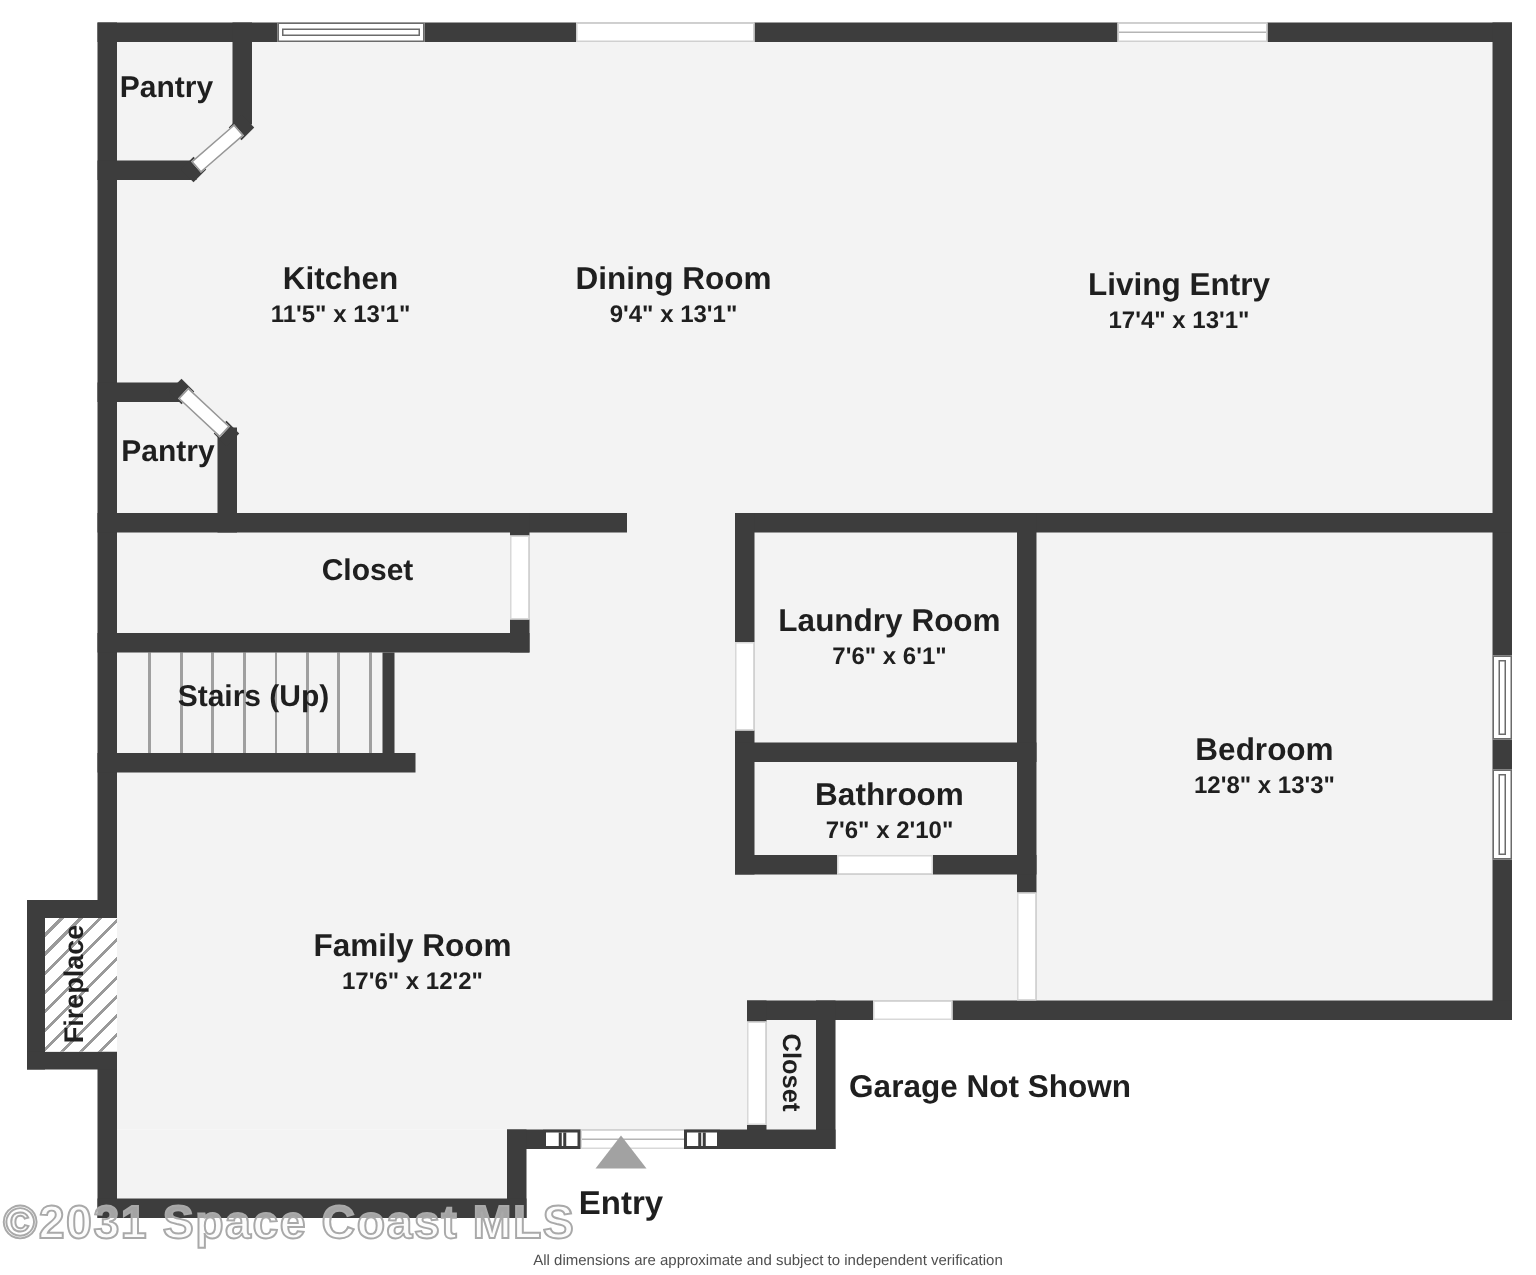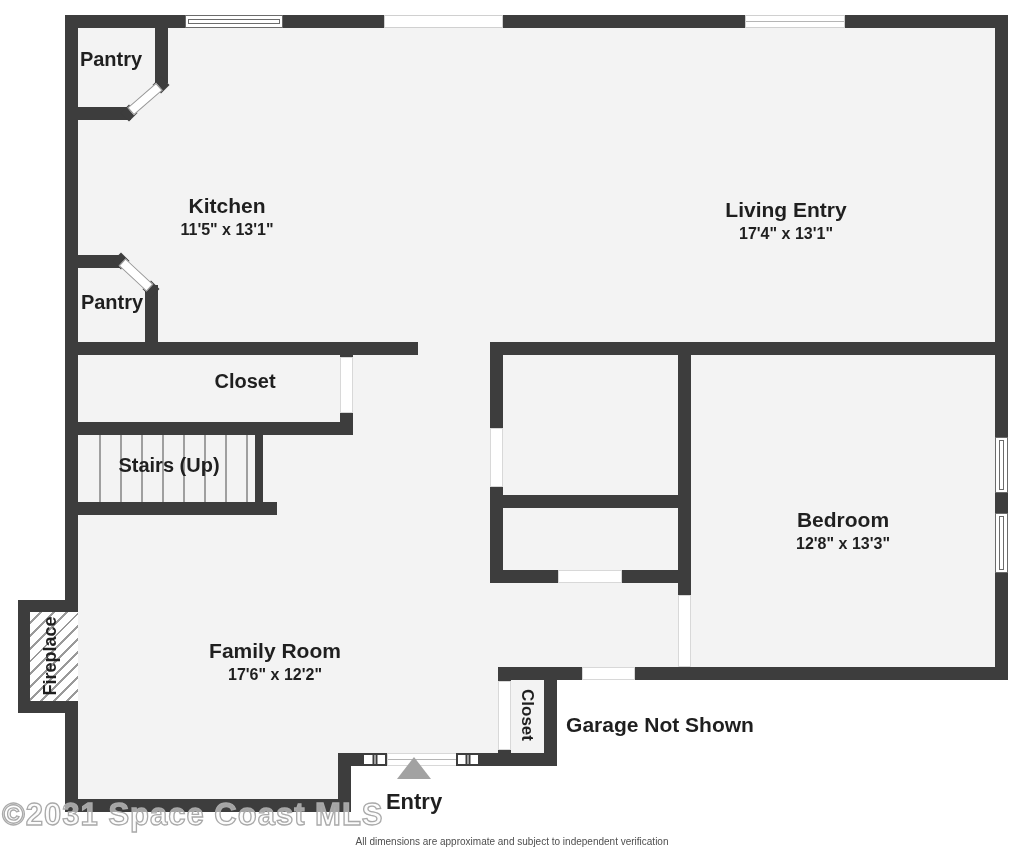--- a/index.html
+++ b/index.html
@@ -23,21 +23,21 @@
   .lite .mull{position:absolute;left:50%;top:0;bottom:0;width:5px;transform:translateX(-50%);
     border-left:2px solid var(--wall,#3d3d3d);border-right:2px solid var(--wall,#3d3d3d);box-sizing:border-box;}
   .treads{position:absolute;z-index:1;
     background:repeating-linear-gradient(90deg, rgba(0,0,0,0) 0 19px, var(--tread,#9f9f9f) 19px 21px);}
   .hatch{position:absolute;z-index:3;background-color:#ffffff;
     background-image:repeating-linear-gradient(135deg, #ffffff 0 7px, var(--hatch,#9a9a9a) 7px 9px);}
   .tri{position:absolute;width:0;height:0;z-index:5;
     border-left:17px solid transparent;border-right:17px solid transparent;
     border-bottom:22px solid var(--entry-marker,#a2a2a2);}
   .roomlbl{position:absolute;transform:translate(-50%,-50%);text-align:center;color:var(--text,#1f1f1f);
-    white-space:nowrap;z-index:6;margin-top:20px;}
+    white-space:nowrap;z-index:6;}
   .rname{font-size:21px;font-weight:700;line-height:1.1;}
   .rdims{font-size:16px;font-weight:700;margin-top:4px;}
   .lbl{position:absolute;transform:translate(-50%,-50%);font-weight:700;color:var(--text,#1f1f1f);
     white-space:nowrap;z-index:6;}
   .vccw{transform:translate(-50%,-50%) rotate(-90deg);}
   .vcw{transform:translate(-50%,-50%) rotate(90deg);}
   .watermark{position:absolute;left:2px;top:797px;z-index:7;font-size:31px;font-weight:600;letter-spacing:1px;
     color:rgba(250,250,250,0.55);-webkit-text-stroke:1.3px var(--watermark-stroke,#a9a9a9);white-space:nowrap;}
   .disclaimer{position:absolute;left:512px;top:841px;transform:translate(-50%,-50%);z-index:7;
     font-size:10px;color:var(--disclaimer-text,#4f4f4f);white-space:nowrap;}
@@ -123,23 +123,35 @@
   <div class="wall" style="left:18px;top:701px;width:60px;height:12px;"></div>
   <div class="hatch" style="left:30px;top:612px;width:48px;height:89px;"></div>
   <div class="lbl vccw" style="left:50px;top:656px;font-size:18px;">Fireplace</div>
 
   <div class="tri" style="left:397px;top:757px;"></div>
 
   <div class="roomlbl" style="left:227px;top:197px;">
     <div class="rname">Kitchen</div>
     <div class="rdims">11'5" x 13'1"</div>
   </div>
+  <div class="roomlbl" style="left:449px;top:197px;">
+    <div class="rname">Dining Room</div>
+    <div class="rdims">9'4" x 13'1"</div>
+  </div>
   <div class="roomlbl" style="left:786px;top:201px;">
     <div class="rname">Living Entry</div>
     <div class="rdims">17'4" x 13'1"</div>
+  </div>
+  <div class="roomlbl" style="left:593px;top:425px;">
+    <div class="rname">Laundry Room</div>
+    <div class="rdims">7'6" x 6'1"</div>
+  </div>
+  <div class="roomlbl" style="left:593px;top:541px;">
+    <div class="rname">Bathroom</div>
+    <div class="rdims">7'6" x 2'10"</div>
   </div>
   <div class="roomlbl" style="left:843px;top:511px;">
     <div class="rname">Bedroom</div>
     <div class="rdims">12'8" x 13'3"</div>
   </div>
   <div class="roomlbl" style="left:275px;top:642px;">
     <div class="rname">Family Room</div>
     <div class="rdims">17'6" x 12'2"</div>
   </div>
 

